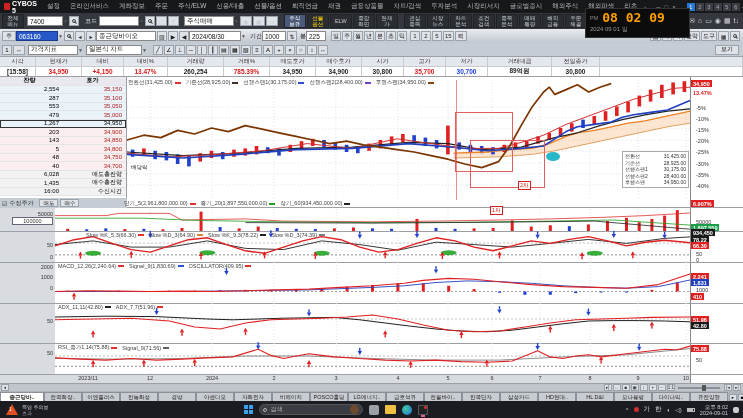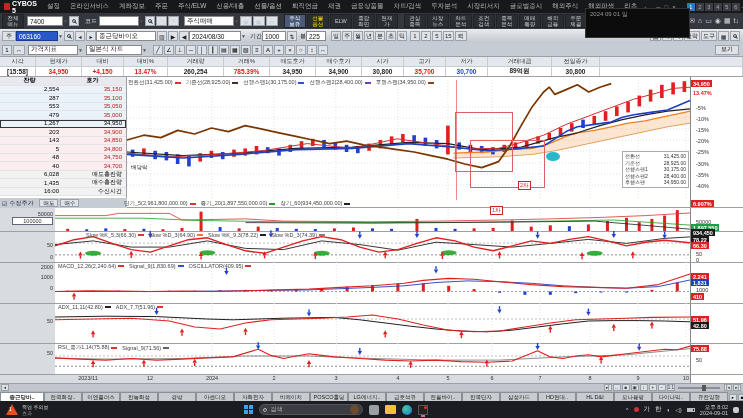--- a/index.html
+++ b/index.html
@@ -242,20 +242,24 @@
       <span class="chip">+</span>
       <span class="chip">×</span>
       <span class="chip">○</span>
       <span class="chip">↕</span>
       <span class="chip">↔</span>
     </div>
   <span class="chip" style="margin-left:auto;margin-right:4px;width:24px">보기</span>
 </div>
 
 <div class="abs" style="left:585px;top:8px;width:105px;height:30px;background:#0c0c0c;border:1px solid #333;z-index:30;padding:1px 4px">
+  <div style="display:flex;align-items:center;gap:4px">
+    <span style="color:#888;font-size:5.5px">PM</span>
+    <span style="color:#ffa000;font-size:13px;font-weight:bold;font-family:'DejaVu Sans Mono',monospace">08 02 09</span>
+  </div>
   <div style="color:#999;font-size:6px">2024 09 01 일</div>
 </div>
 
 <div class="abs pricebar">
   <div id="price-list" style="display:flex;width:100%">
       <div class="pcol" style="width: 36px;">
         <div class="plabel">시각</div>
         <div class="pval c-k">[15:58]</div>
       </div>
       <div class="pcol" style="width: 46px;">

